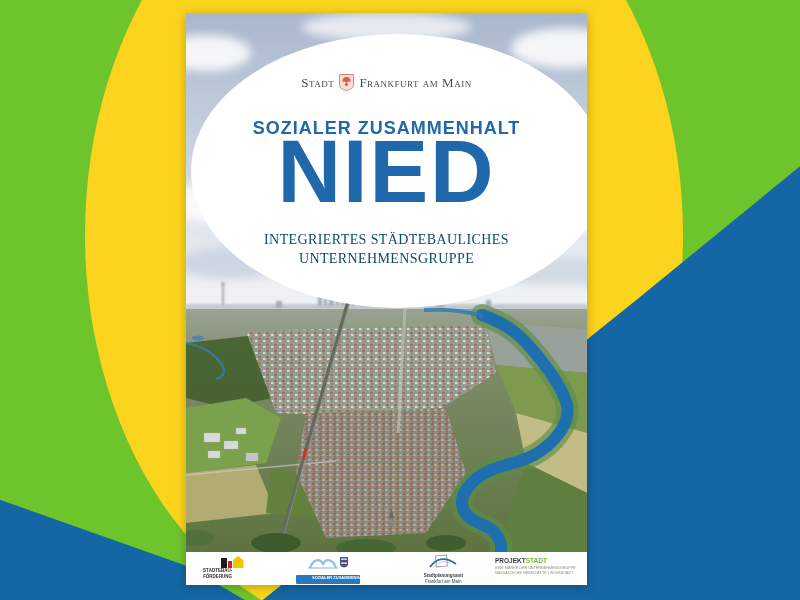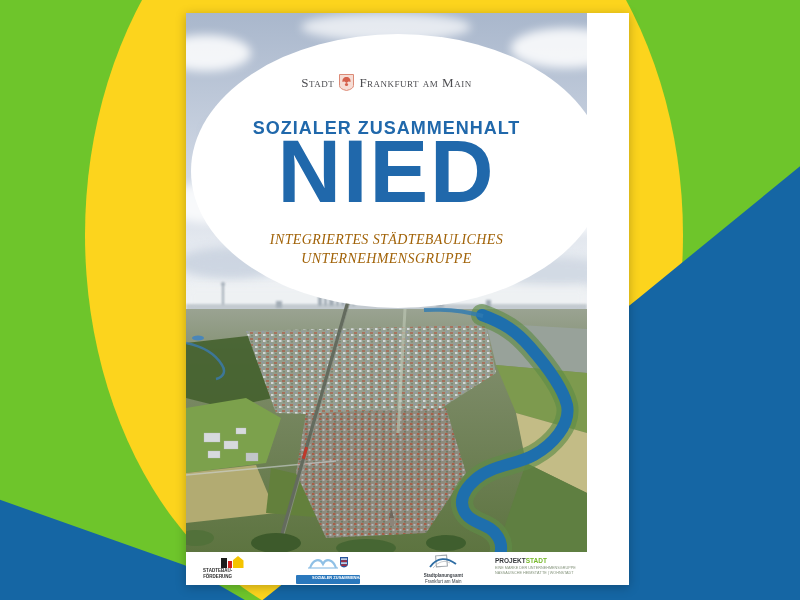--- a/index.html
+++ b/index.html
@@ -7,35 +7,35 @@
        font-family:"Liberation Sans",sans-serif;background:#6ec52b;}
   .abs{position:absolute;}
 
   
   .bg-green{left:0;top:0;width:800px;height:600px;background:#6ec52b;}
   .bg-yellow{left:85px;top:-165px;width:598px;height:800px;border-radius:50%;background:#fcd41d;}
   .bg-blue{left:0;top:0;width:800px;height:600px;background:#1566a4;
     clip-path:polygon(0% 83.3%,23.1% 94.2%,31.9% 101%,80% 49.5%,100% 27.7%,101% 101%,-1% 101%);}
 
   
-  .doc{left:186px;top:13px;width:443px;height:572px;background:#fff;overflow:hidden;
+  .doc{left:186px;top:13px;width:401px;height:572px;background:#fff;overflow:hidden;
        box-shadow:0 2px 10px rgba(0,0,0,.25);}
   .photo{left:0;top:0;width:401px;height:539px;}
   .blob{left:5px;top:21px;width:414px;height:274px;background:#ffffff;border-radius:50%;}
 
   
   .cover-txt{left:0;top:0;width:401px;text-align:center;color:#2068ab;}
   .flogo{position:absolute;top:61px;width:100%;display:flex;justify-content:center;align-items:center;
          gap:5px;font-family:"Liberation Serif",serif;font-variant:small-caps;
          font-size:13px;letter-spacing:.5px;color:#4c4c50;}
   .kicker{position:absolute;top:105px;width:100%;font-weight:700;font-size:18px;letter-spacing:1px;}
   .big-title{position:absolute;top:114px;width:100%;font-weight:700;font-size:88px;line-height:1;
          letter-spacing:2px;transform:scaleY(1.02);}
   .subtitle{position:absolute;top:218px;width:100%;font-family:"Liberation Serif",serif;
-         font-style:italic;font-size:14px;line-height:1.35;letter-spacing:.4px;color:#a16207;}
+         font-size:14px;line-height:1.35;letter-spacing:.4px;color:#0c4a6e;}
 
   
   .band{left:0;bottom:0;width:401px;height:33px;background:#fff;}
   .band .abs{position:absolute;}
   .micro{font-size:9px;transform:scale(.5);transform-origin:0 0;white-space:nowrap;line-height:1.25;}
   .microc{font-size:8px;transform:scale(.5);transform-origin:50% 0;white-space:nowrap;}
 
   .sbf{left:19px;top:3px;width:54px;text-align:center;}
   .sbf-icons{display:flex;justify-content:center;align-items:flex-end;gap:1px;height:13px;}
   .sbf-black{width:6px;height:10px;background:#1c1c1c;}

